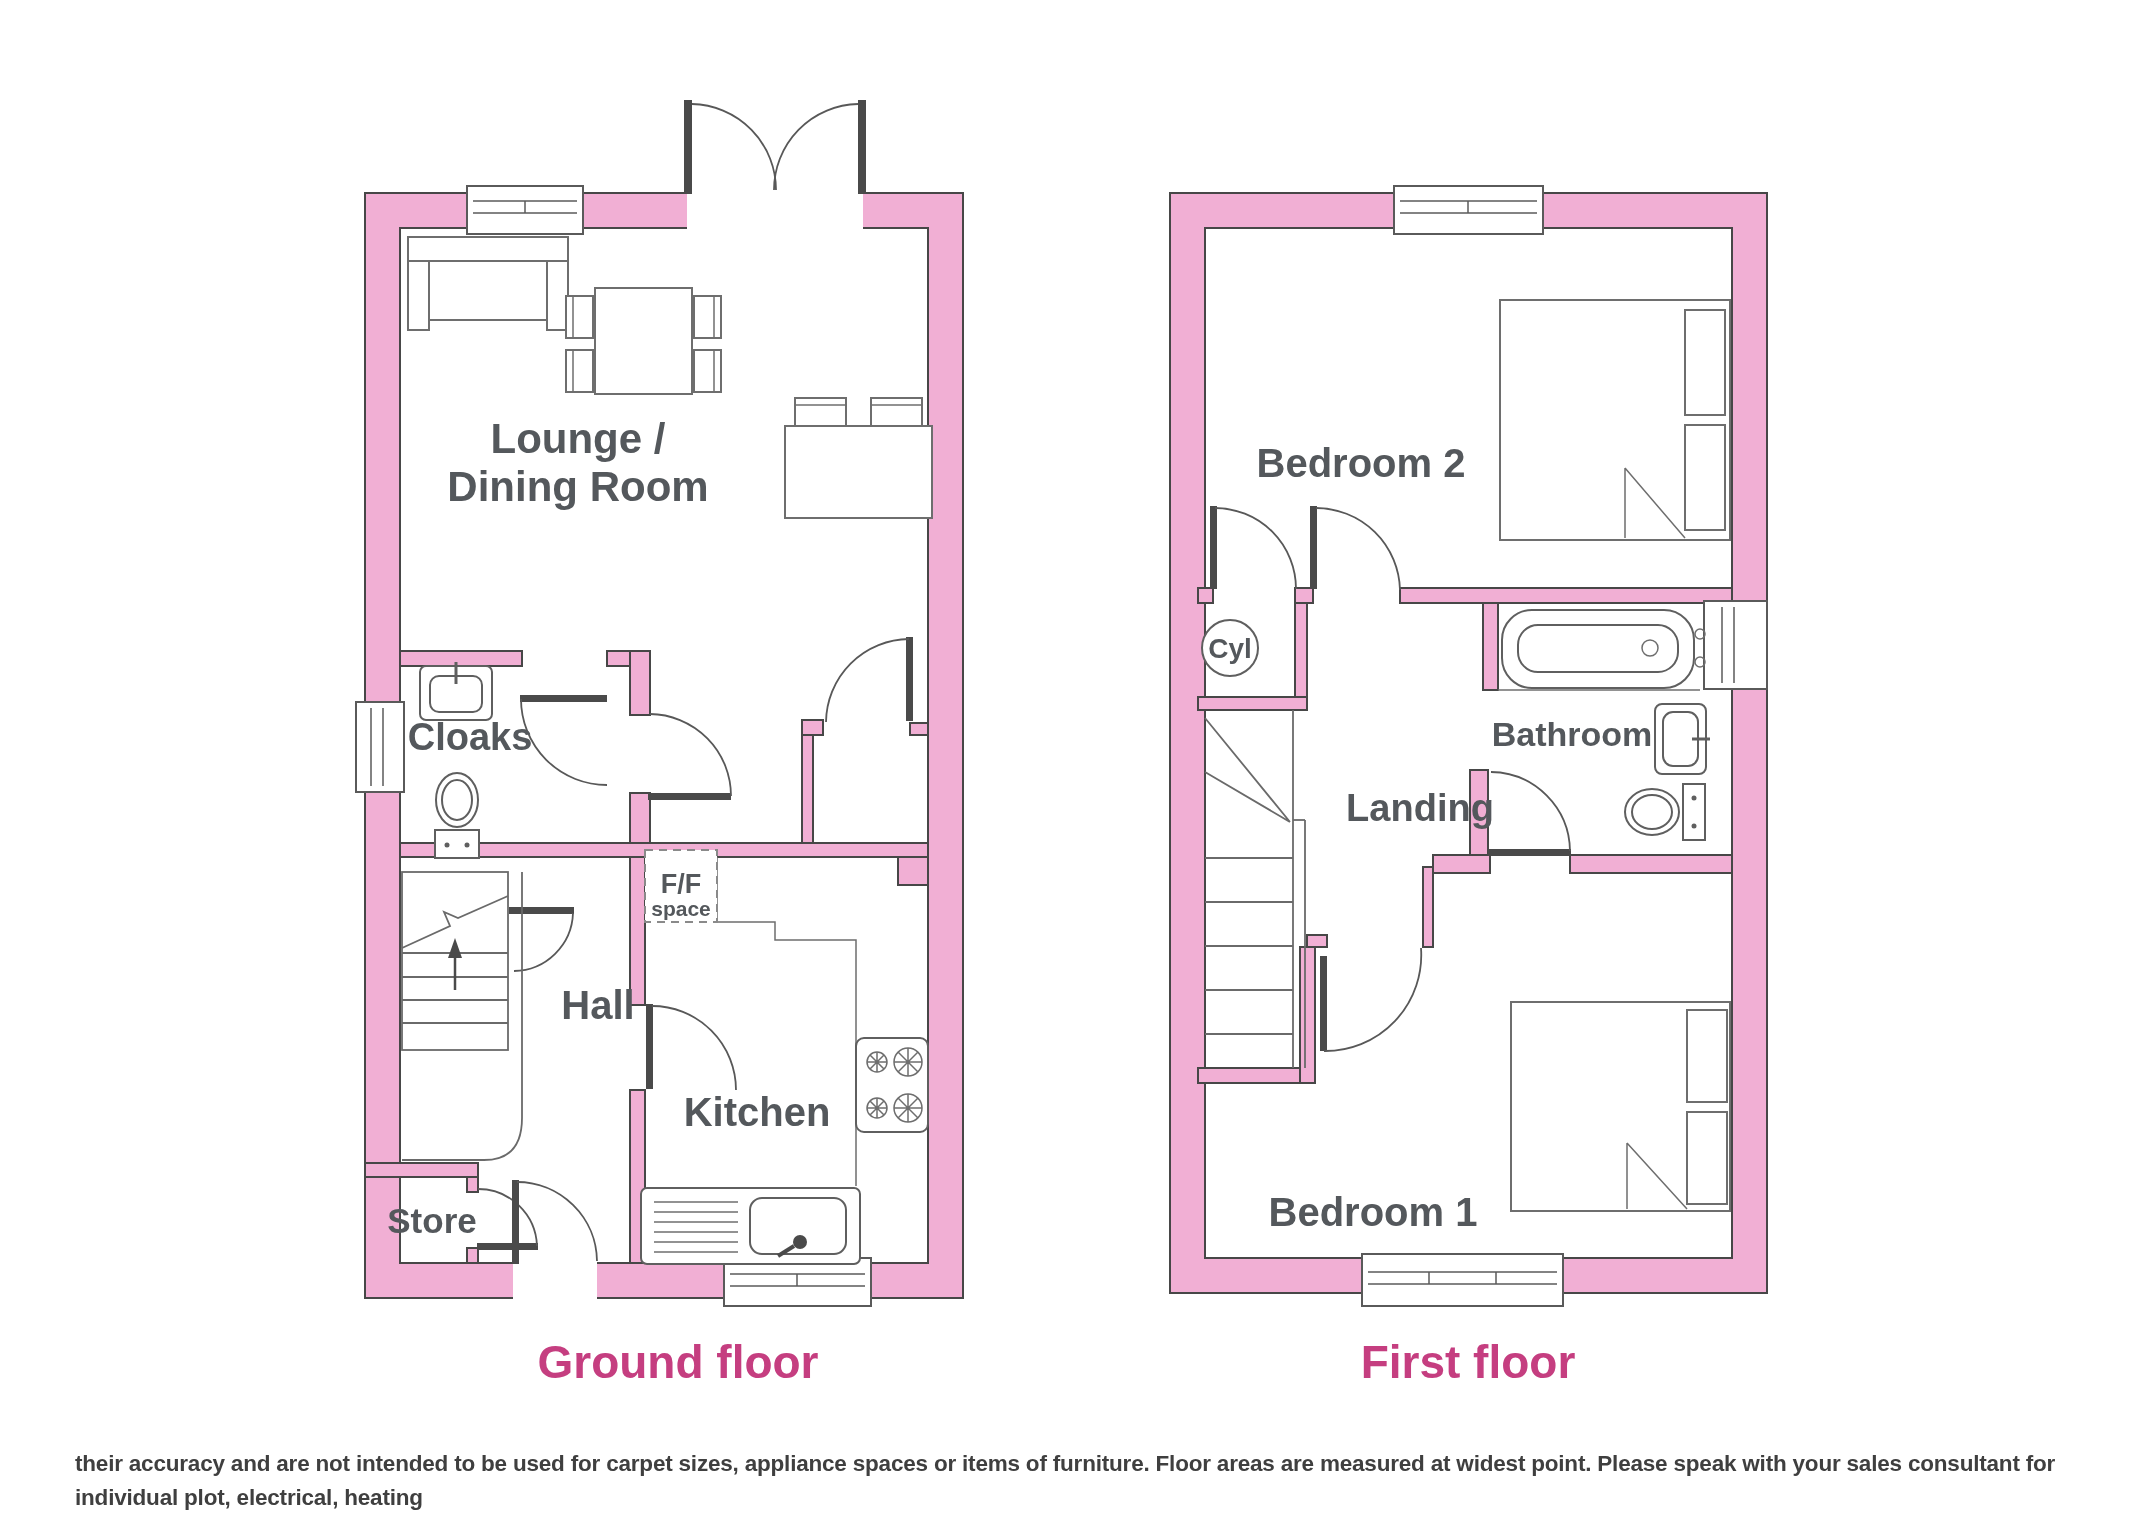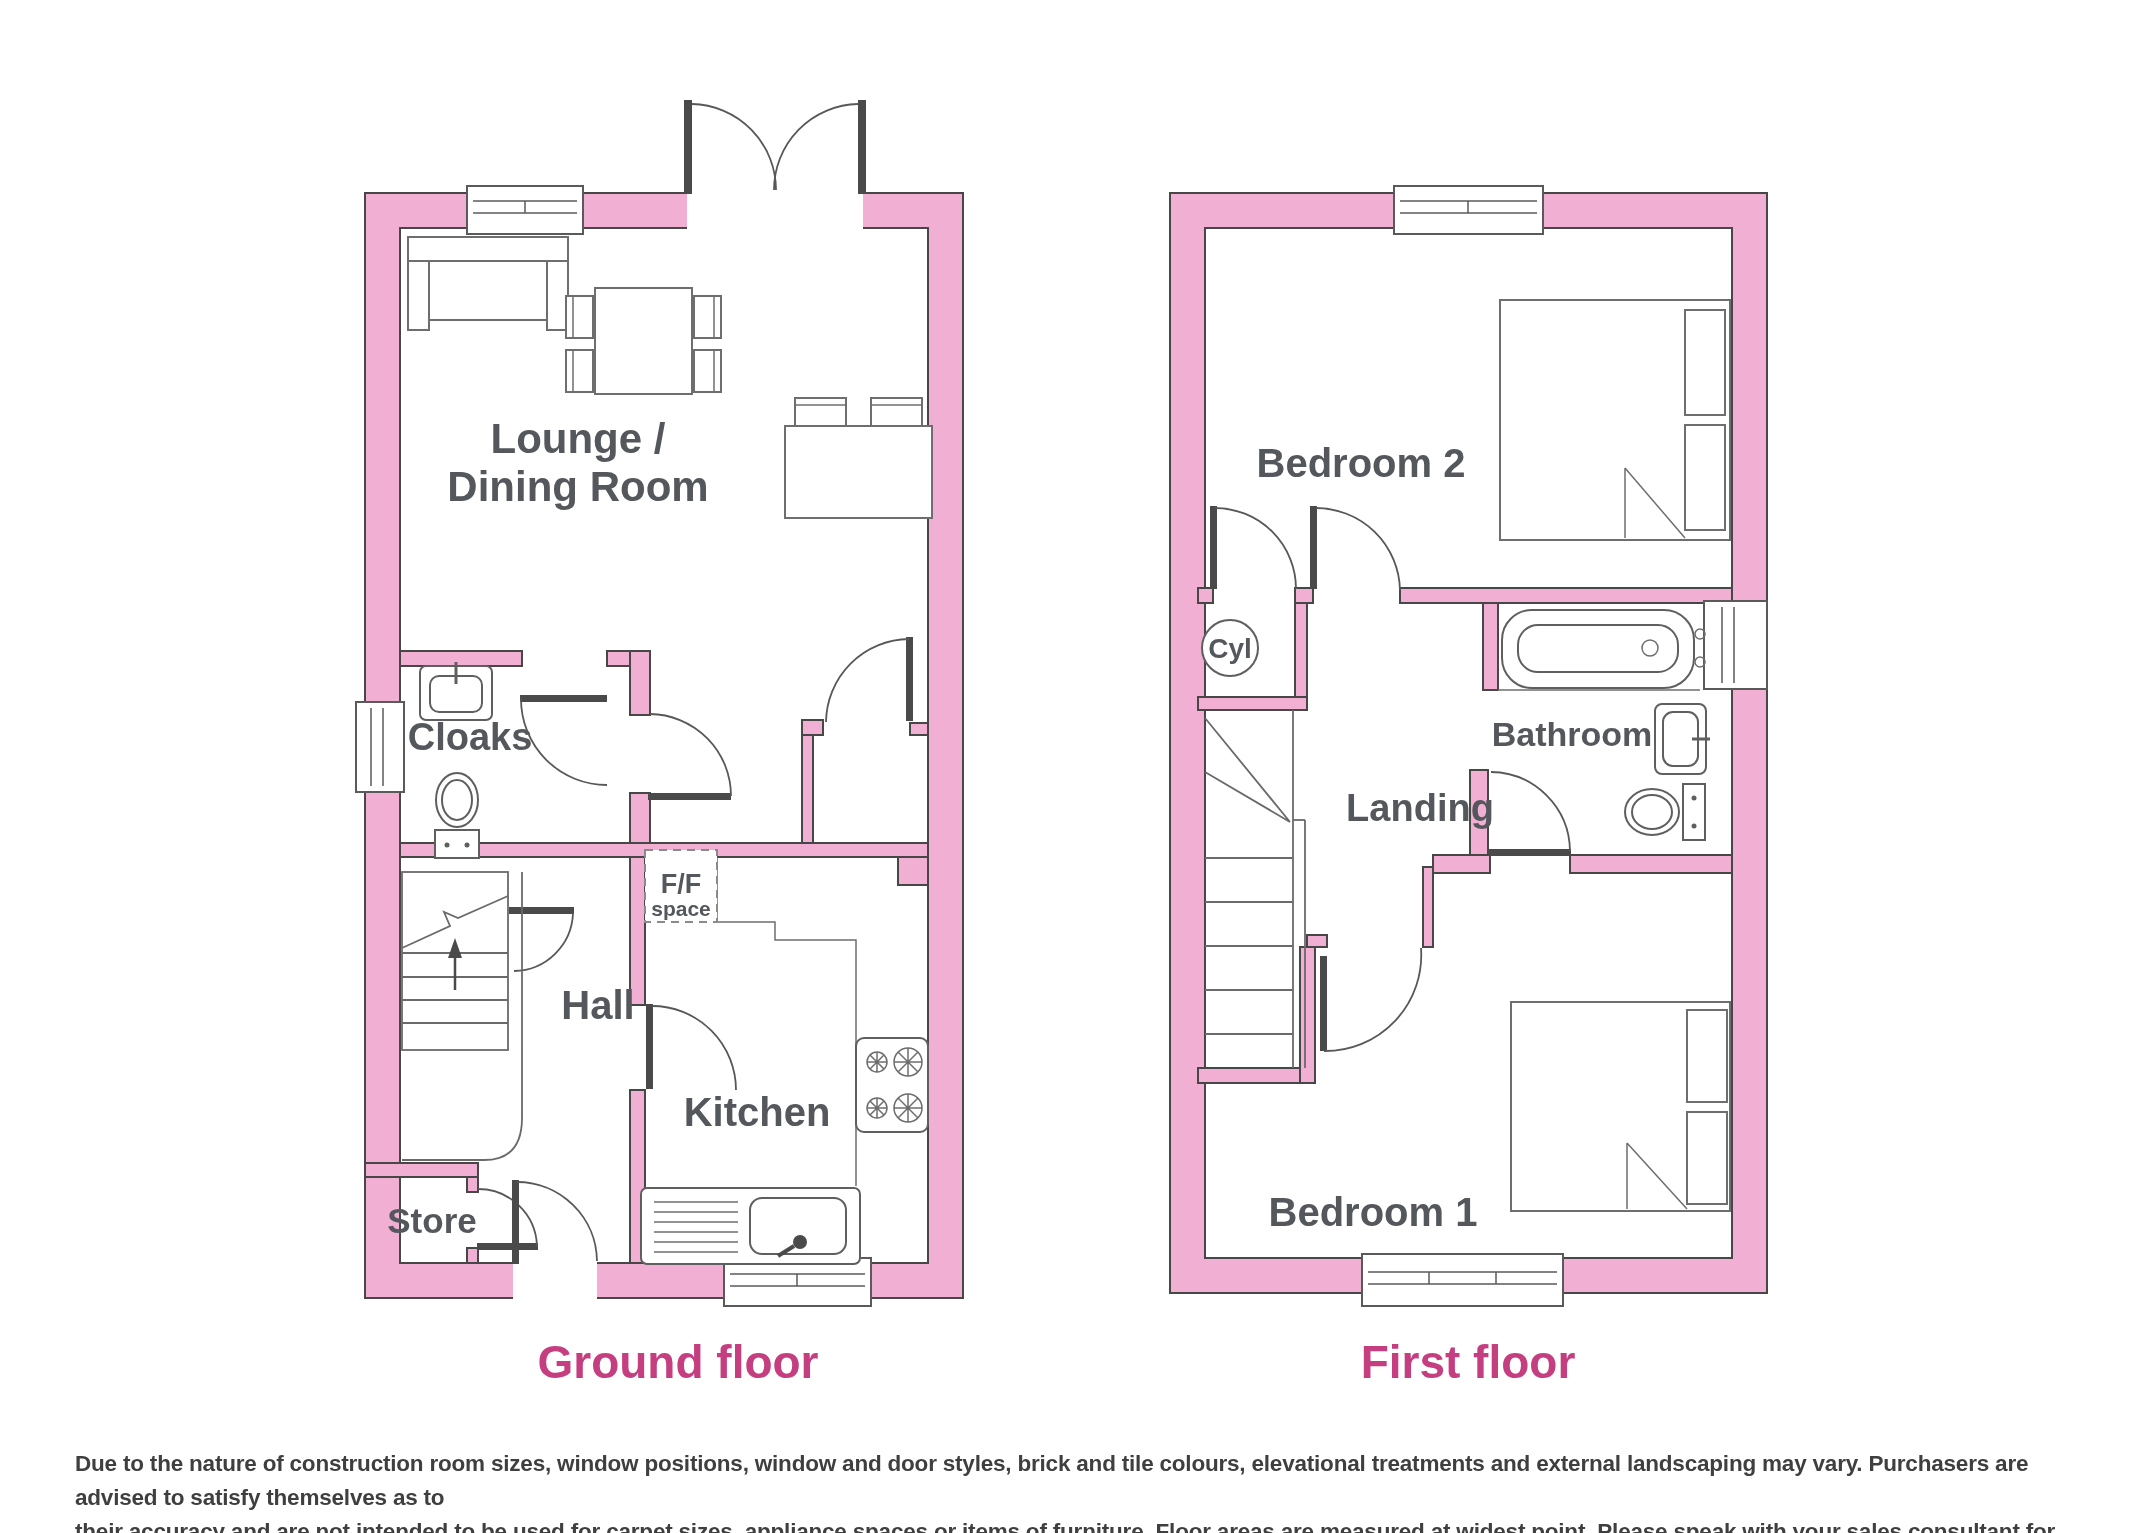--- a/index.html
+++ b/index.html
@@ -330,17 +330,16 @@
 
     <text class="room-label" x="1361" y="477" font-size="40" text-anchor="middle">Bedroom 2</text>
     <text class="room-label" x="1572" y="746" font-size="34" text-anchor="middle">Bathroom</text>
     <text class="room-label" x="1420" y="821" font-size="38" text-anchor="middle">Landing</text>
     <text class="room-label" x="1373" y="1226" font-size="40" text-anchor="middle">Bedroom 1</text>
     <text class="floor-label" x="1468" y="1378" text-anchor="middle">First floor</text>
   </g>
 </svg>
 
   <div class="disclaimer">
-    <div>Due to the nature of construction room sizes, window positions, window and door styles, brick and tile colours, elevational treatments and external landscaping may vary. Purchasers are advised to satisfy themselves as to</div>
     <div>their accuracy and are not intended to be used for carpet sizes, appliance spaces or items of furniture. Floor areas are measured at widest point. Please speak with your sales consultant for individual plot, electrical, heating</div>
 
   </div>
 </div>
 
 </body></html>

